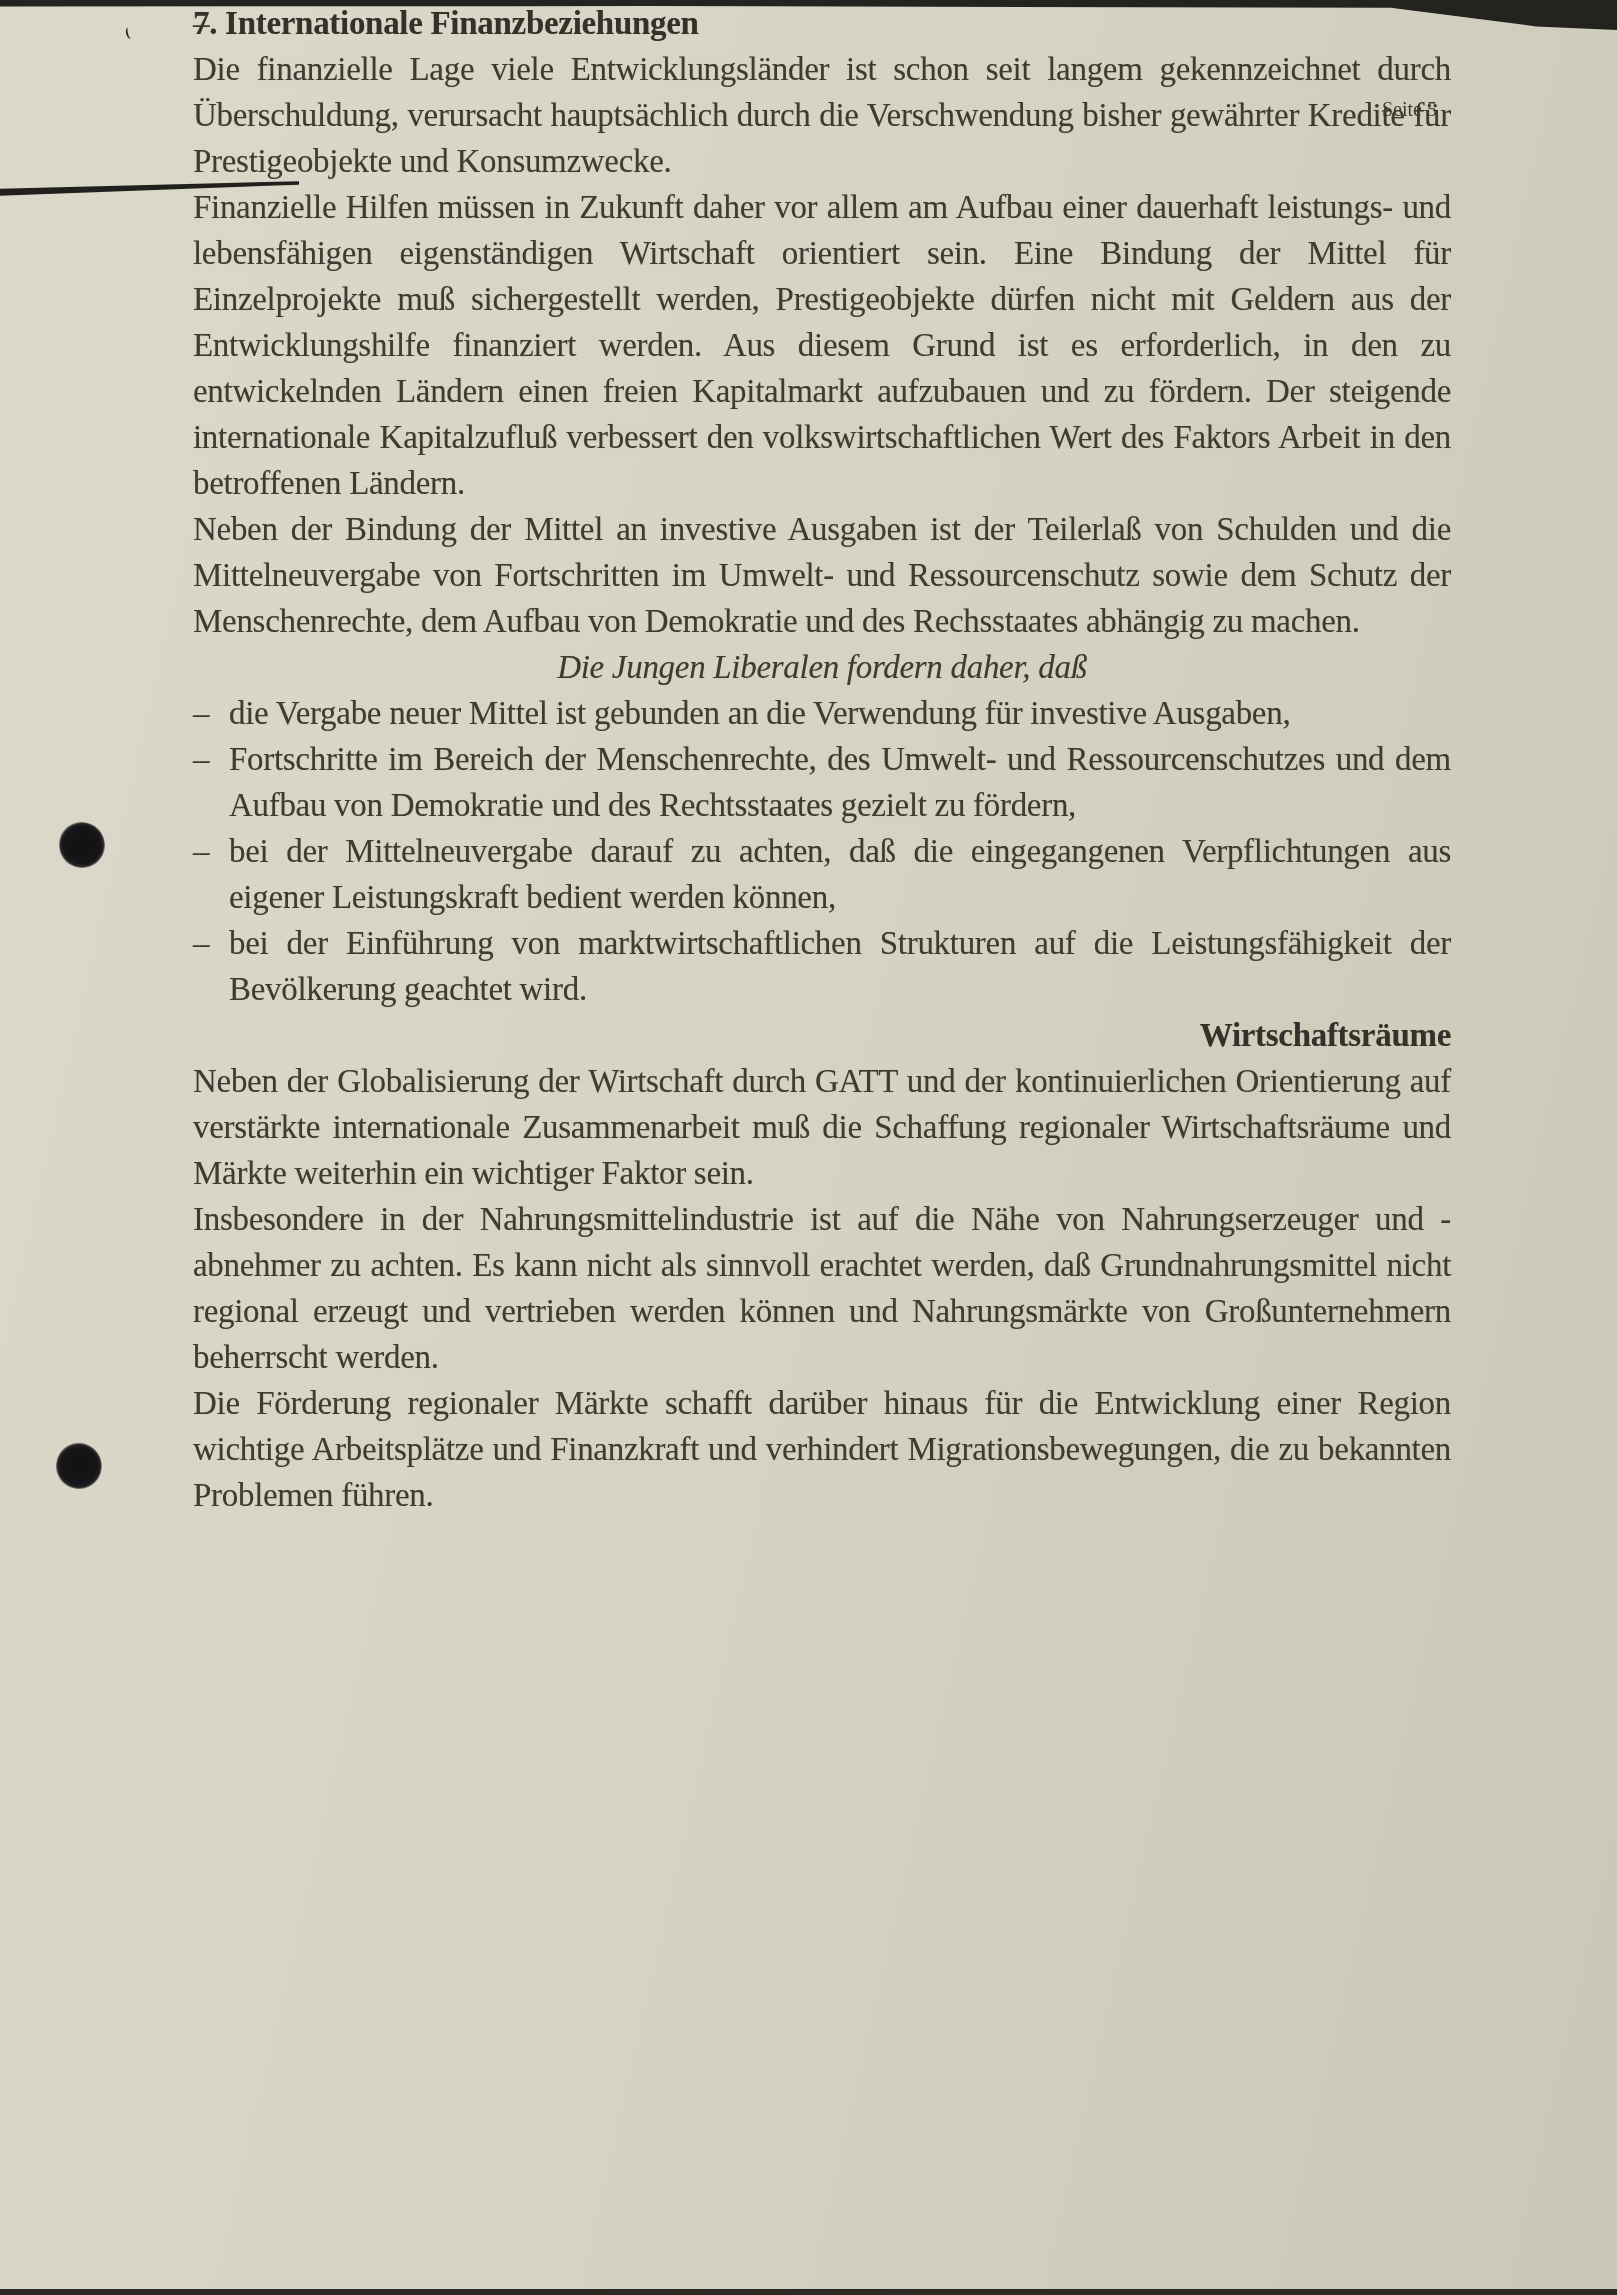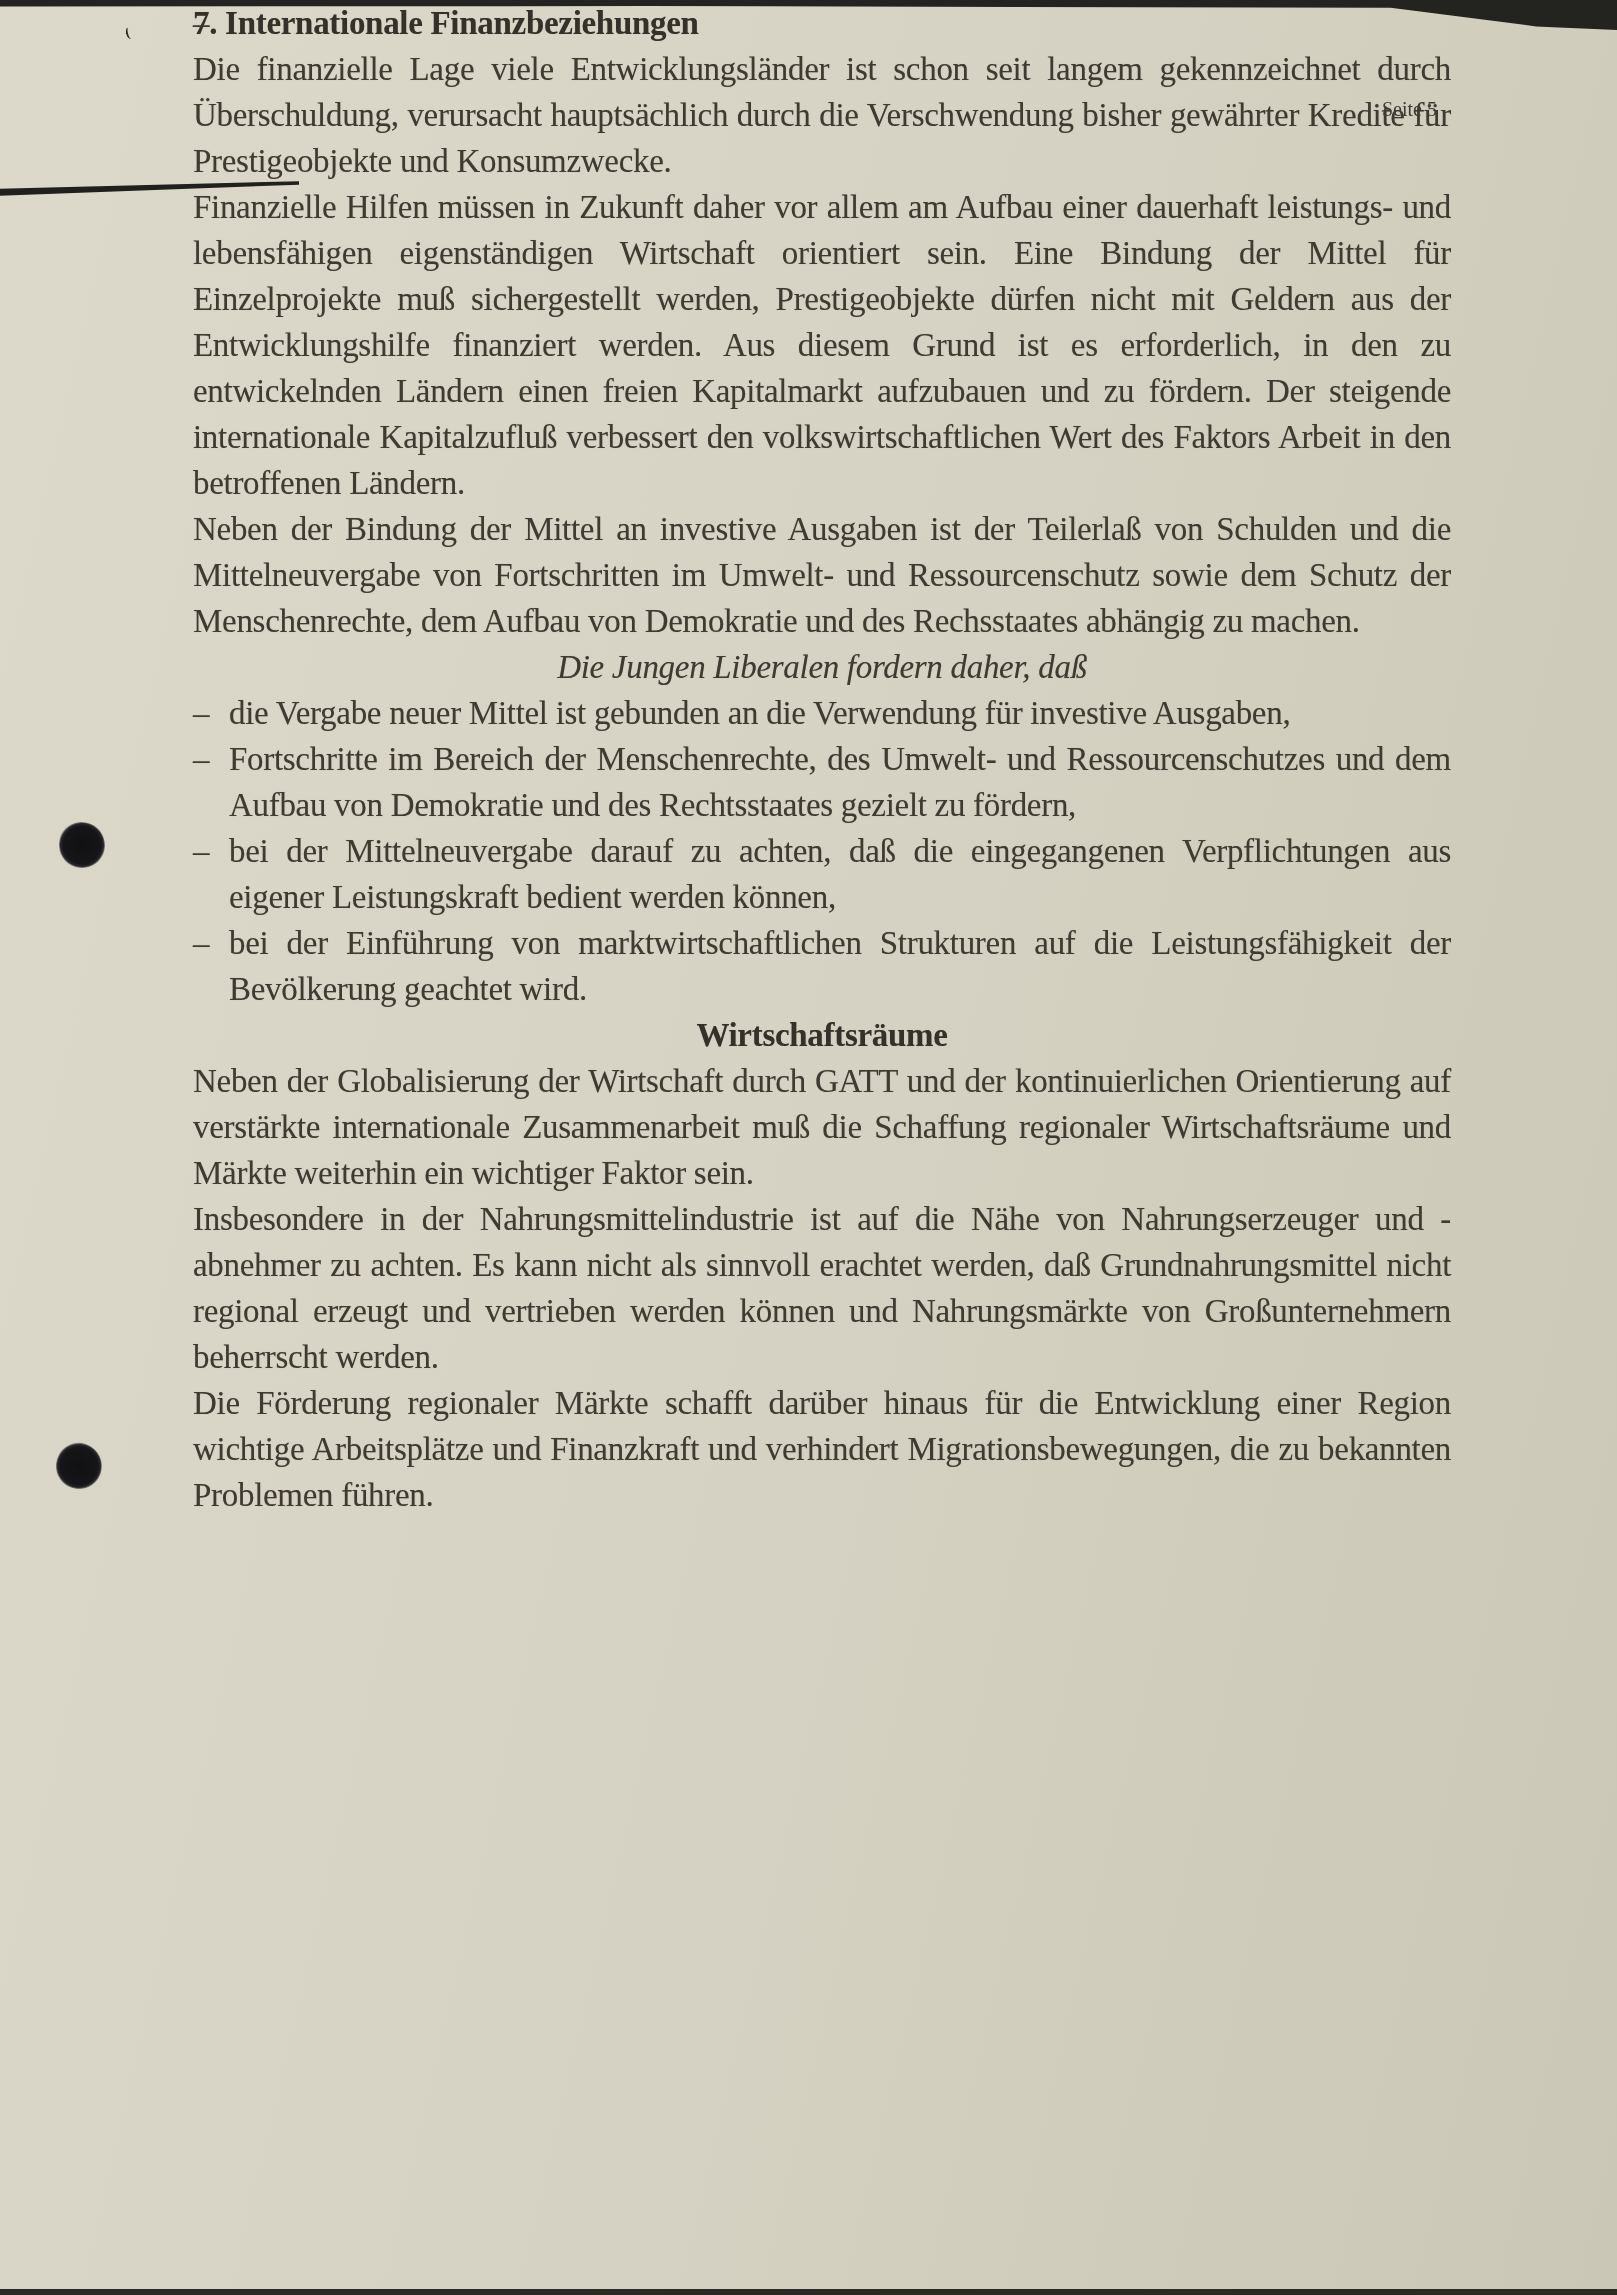--- a/index.html
+++ b/index.html
@@ -71,21 +71,21 @@
   .bullet-item .dash{position:absolute;left:0;top:0;}
   .intro-bullet{margin-top:156px;}
   .h7{margin-top:65px;font-weight:bold;color:var(--ink-strong);text-align:left;}
   .p7-1{margin-top:36px;}
   .p7-2{margin-top:29px;}
   .p7-3{margin-top:36px;}
   .demands-intro{margin-top:33px;font-style:italic;text-align:center;}
   ul.demands{list-style:none;margin:0;padding:0;}
   .h8{margin-top:62px;font-weight:bold;color:var(--ink-strong);}
   .h8 .h8-line1{display:block;text-align:justify;text-align-last:justify;}
-  .h8 .h8-line2{display:block;text-align:center;}
+  .h8 .h8-line2{display:block;text-align:right;}
   .p8-1{margin-top:49px;}
   .p8-2{margin-top:36px;}
   .p8-3{margin-top:0;}
 </style>
 </head>
 <body>
 
 <div class="page">
 
   <div class="edge-top"></div>

